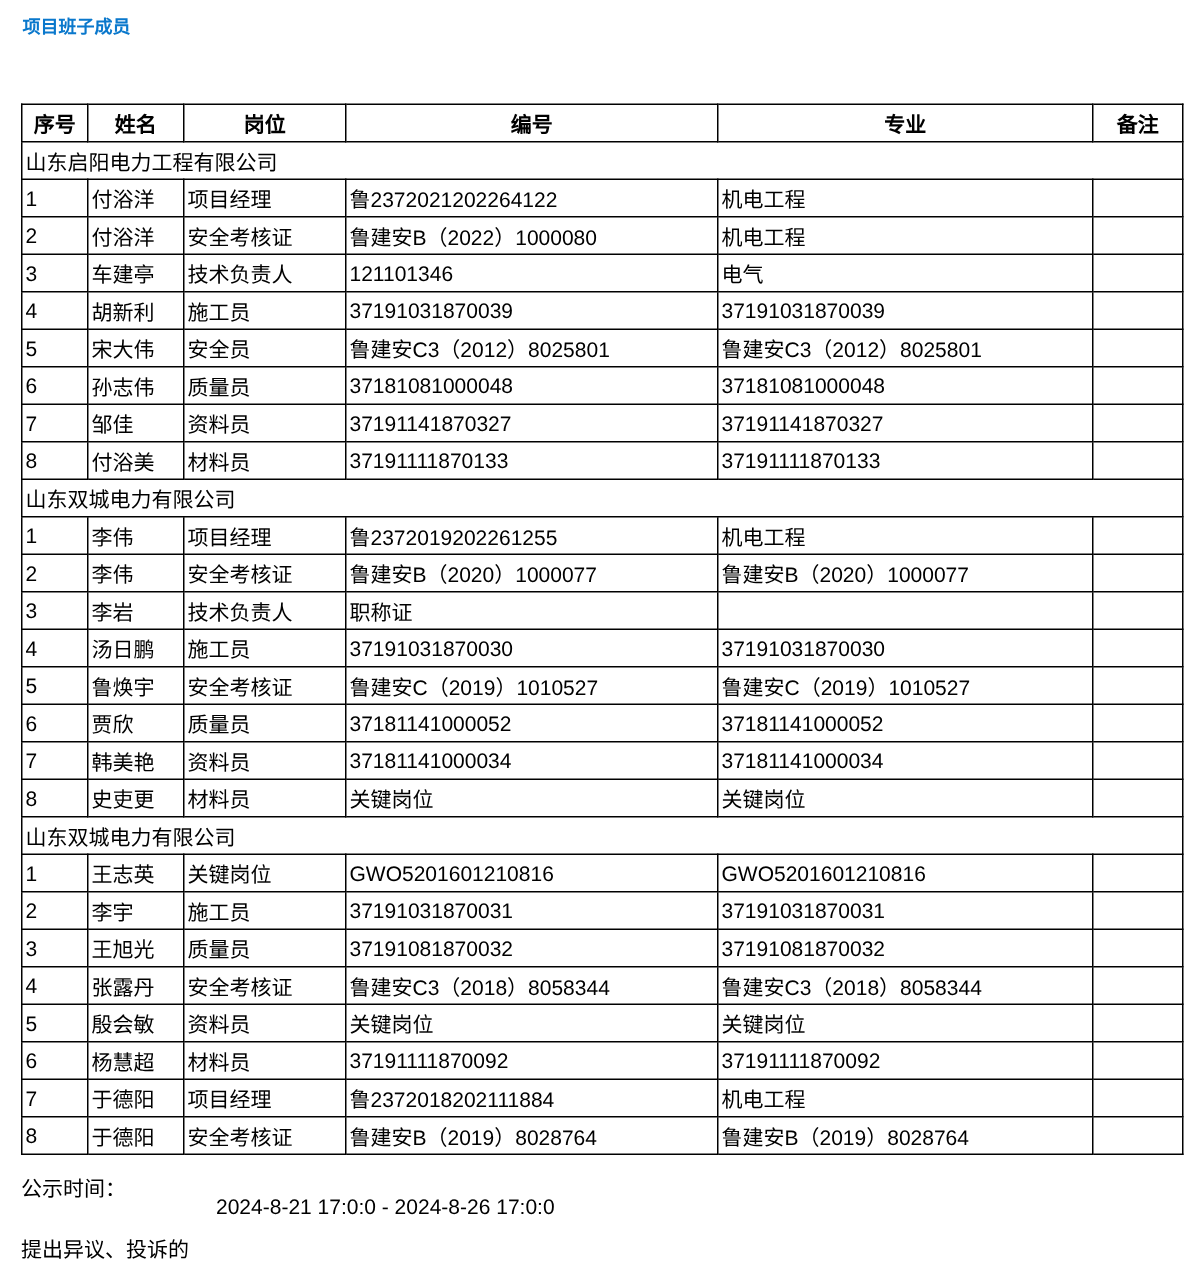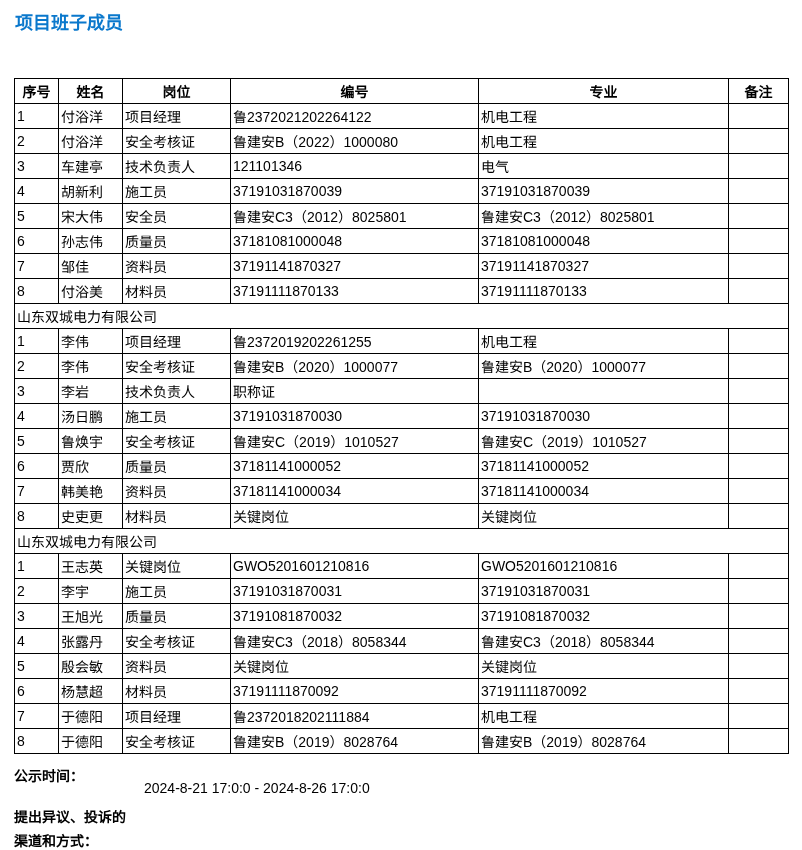--- a/index.html
+++ b/index.html
@@ -4,21 +4,21 @@
 <style>
   html, body { margin: 0; padding: 0; background: #ffffff; }
   body {
     width: 802px; height: 850px;
     font-family: "Liberation Sans", sans-serif;
     color: #000000;
     overflow: hidden;
   }
   .page { padding: 5px 14px 0 14px; }
   .page-title {
-    font-size: 18px;
+    font-size: 12px;
     font-weight: bold;
     margin: 3px 0 7px 1px;
   }
   table.members {
     border-collapse: collapse;
     table-layout: fixed;
     width: 774px;
     margin-top: 44px;
   }
   table.members th, table.members td {
@@ -34,21 +34,21 @@
     font-weight: bold;
     text-align: center;
   }
   table.members td { text-align: left; }
   td.company-cell { padding-left: 2px; }
   .footer { margin-top: 10px; font-size: 14px; width: 774px; }
   .footer-row { display: flex; align-items: flex-start; margin-bottom: 5px; }
   .footer-label {
     width: 118px;
     flex: 0 0 118px;
-    font-weight: bold;
+    font-weight: normal;
     line-height: 24px;
   }
   .footer-value {
     flex: 1;
     line-height: 24px;
     padding-left: 12px;
     margin-top: 12px;
   }
 </style>
 </head>
@@ -71,20 +71,23 @@
       <tr>
         <th>序号</th>
         <th>姓名</th>
         <th>岗位</th>
         <th>编号</th>
         <th>专业</th>
         <th>备注</th>
       </tr>
     </thead>
     <tbody>
+      <tr>
+          <td class="company-cell" colspan="6">山东启阳电力工程有限公司</td>
+        </tr>
 
       <tr>
         <td>1</td>
         <td>付浴洋</td>
         <td>项目经理</td>
         <td>鲁2372021202264122</td>
         <td>机电工程</td>
         <td></td>
       </tr>
       <tr>

